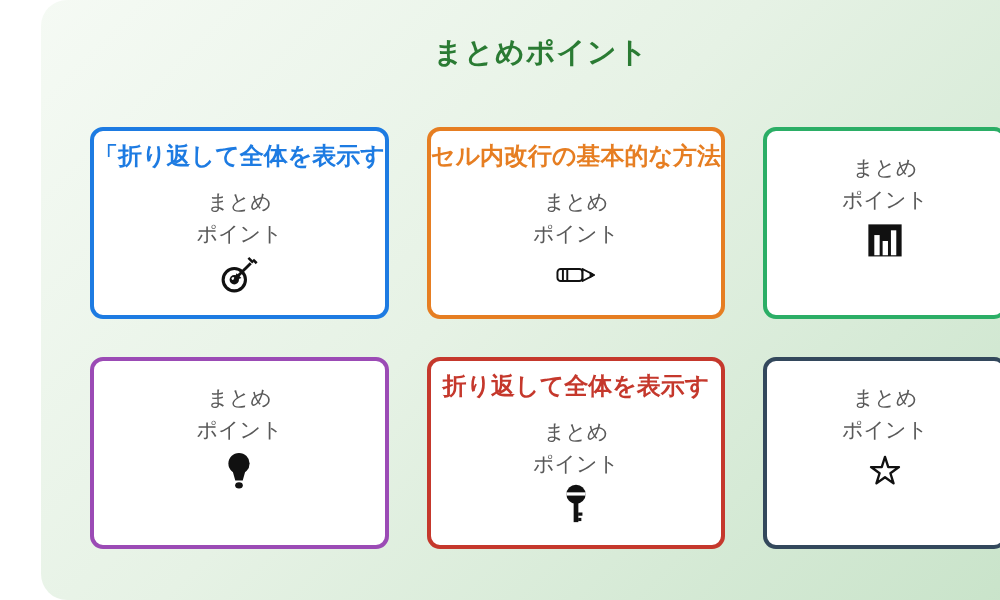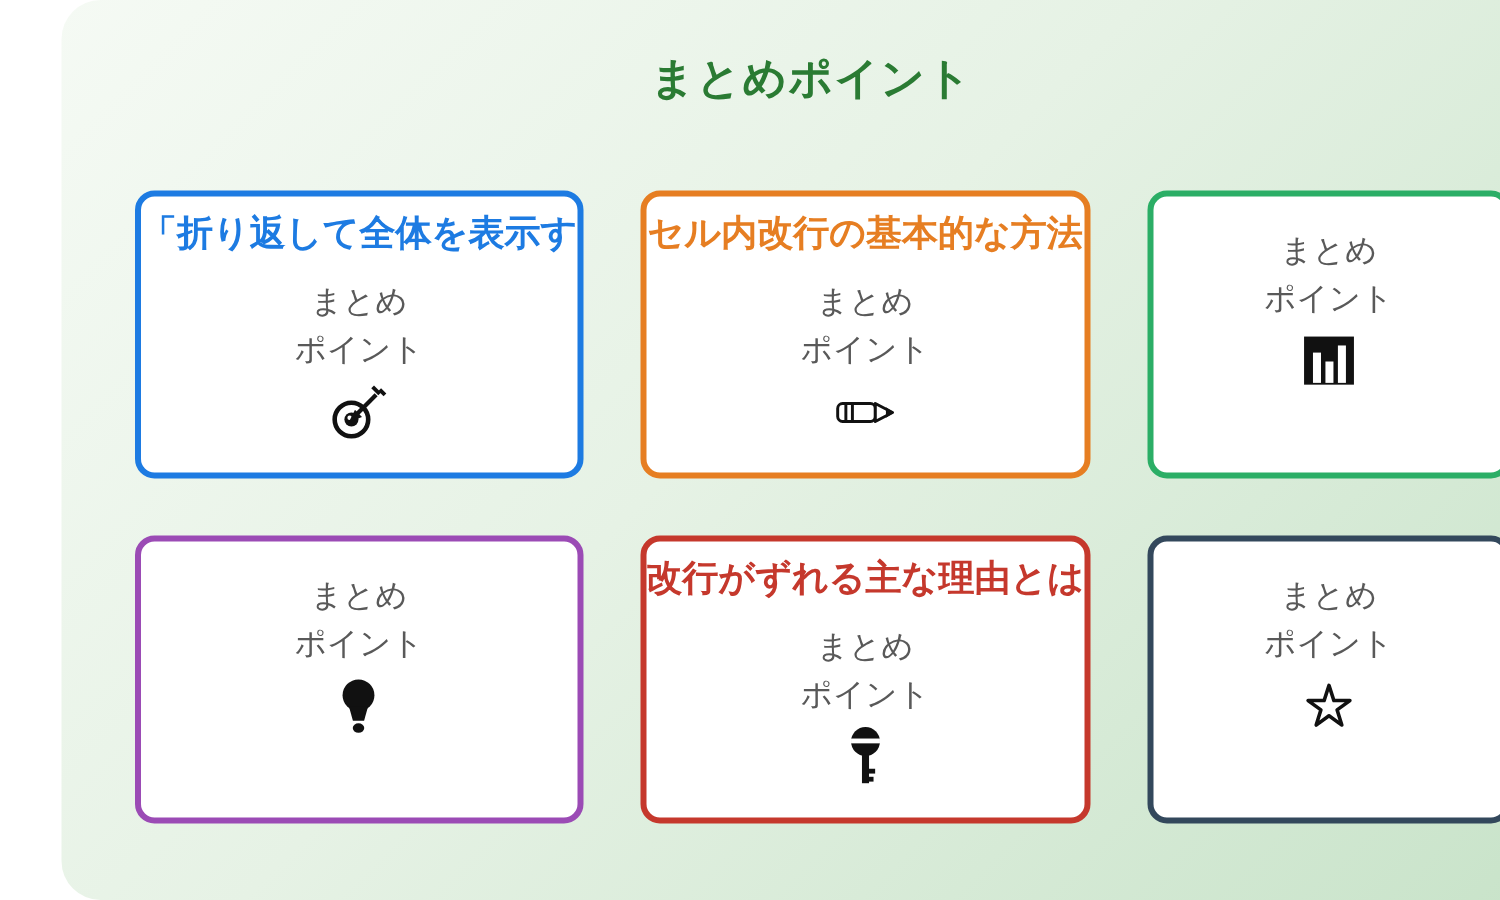--- a/index.html
+++ b/index.html
@@ -138,21 +138,21 @@
       <div class="card-icon">
         <svg width="34" height="42" viewBox="0 0 32 38">
           <circle cx="16" cy="12" r="10" fill="#111"></circle>
           <path d="M10 19 L22 19 L19.5 28 L12.5 28 Z" fill="#111"></path>
           <ellipse cx="16" cy="32.5" rx="3.6" ry="3" fill="#111"></ellipse>
         </svg>
       </div>
     </div>
 
     <div class="card" style="border-color: rgb(197, 56, 44);">
-      <div class="card-title" style="color: rgb(197, 56, 44);">改行がずれる主な理由とは</div>
+      <div class="card-title" style="color: rgb(197, 56, 44);">折り返して全体を表示す</div>
       <div class="card-body">
         <div>まとめ</div>
         <div>ポイント</div>
       </div>
       <div class="card-icon">
         <svg width="30" height="44" viewBox="0 0 28 40">
           <circle cx="14" cy="10" r="9" fill="#111"></circle>
           <rect x="5" y="8.2" width="18" height="3" fill="#fff"></rect>
           <rect x="11.8" y="18" width="4.4" height="18" fill="#111"></rect>
           <rect x="16" y="27" width="4" height="3" fill="#111"></rect>

